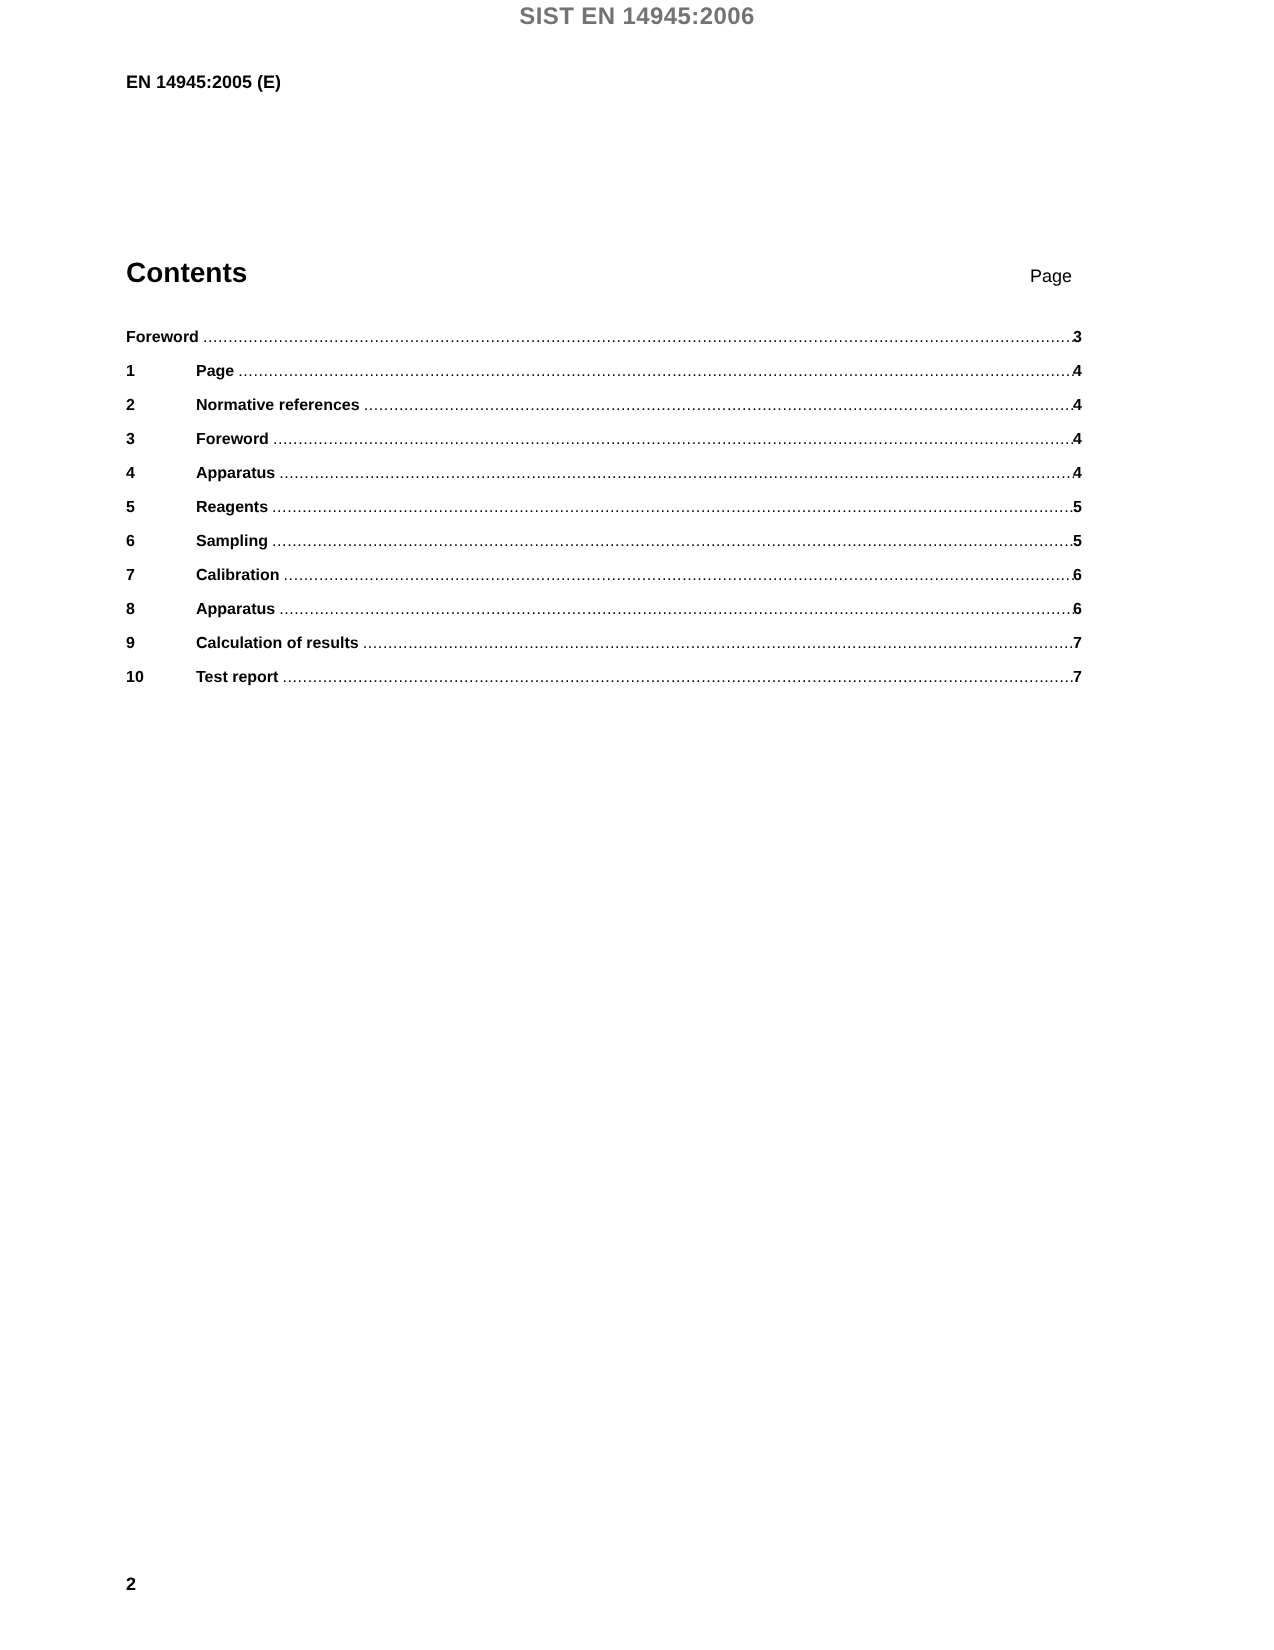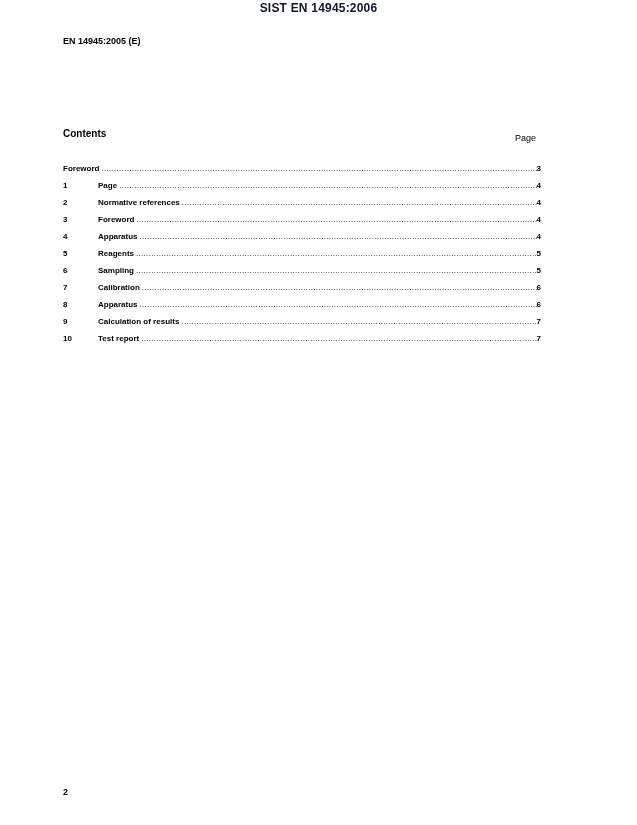--- a/index.html
+++ b/index.html
@@ -1,21 +1,21 @@
 <!DOCTYPE html>
 <html><head>
   <meta charset="utf-8">
   <style>
     html, body { margin: 0; padding: 0; background: #ffffff; }
     body { width: 637px; height: 825px; position: relative; overflow: hidden;
       font-family: "Liberation Sans", sans-serif; color: #000; }
     .watermark { position: absolute; top: 0; left: 0; width: 637px; text-align: center;
-      font-weight: bold; font-size: 12px; color: #0f172a; letter-spacing: 0.2px; top: 1px; }
+      font-weight: bold; font-size: 12px; color: #737373; letter-spacing: 0.2px; top: 1px; }
     .doc-id { position: absolute; left: 63px; top: 36px; font-size: 9px; font-weight: bold; }
-    .contents-title { position: absolute; left: 63px; top: 128px; font-size: 10px; font-weight: bold; }
+    .contents-title { position: absolute; left: 63px; top: 128px; font-size: 14px; font-weight: bold; }
     .page-label { position: absolute; left: 515px; top: 133px; font-size: 9px; width: 26px; text-align: left; }
     .toc { position: absolute; left: 63px; top: 164px; width: 478px; }
     .toc-row { display: flex; align-items: baseline; height: 17px; font-size: 8px; font-weight: bold; }
     .toc-num { width: 35px; flex: none; }
     .toc-title { flex: none; text-align: center; }
     .toc-dots { flex: 1; overflow: hidden; white-space: nowrap; font-weight: normal; margin-left: 2px; }
     .toc-dots::after { content: "........................................................................................................................................................................................................................................................................"; letter-spacing: 0.3px; }
     .toc-page { flex: none; text-align: right; }
     .page-number { position: absolute; left: 63px; top: 787px; font-size: 9px; font-weight: bold; }
   </style>

